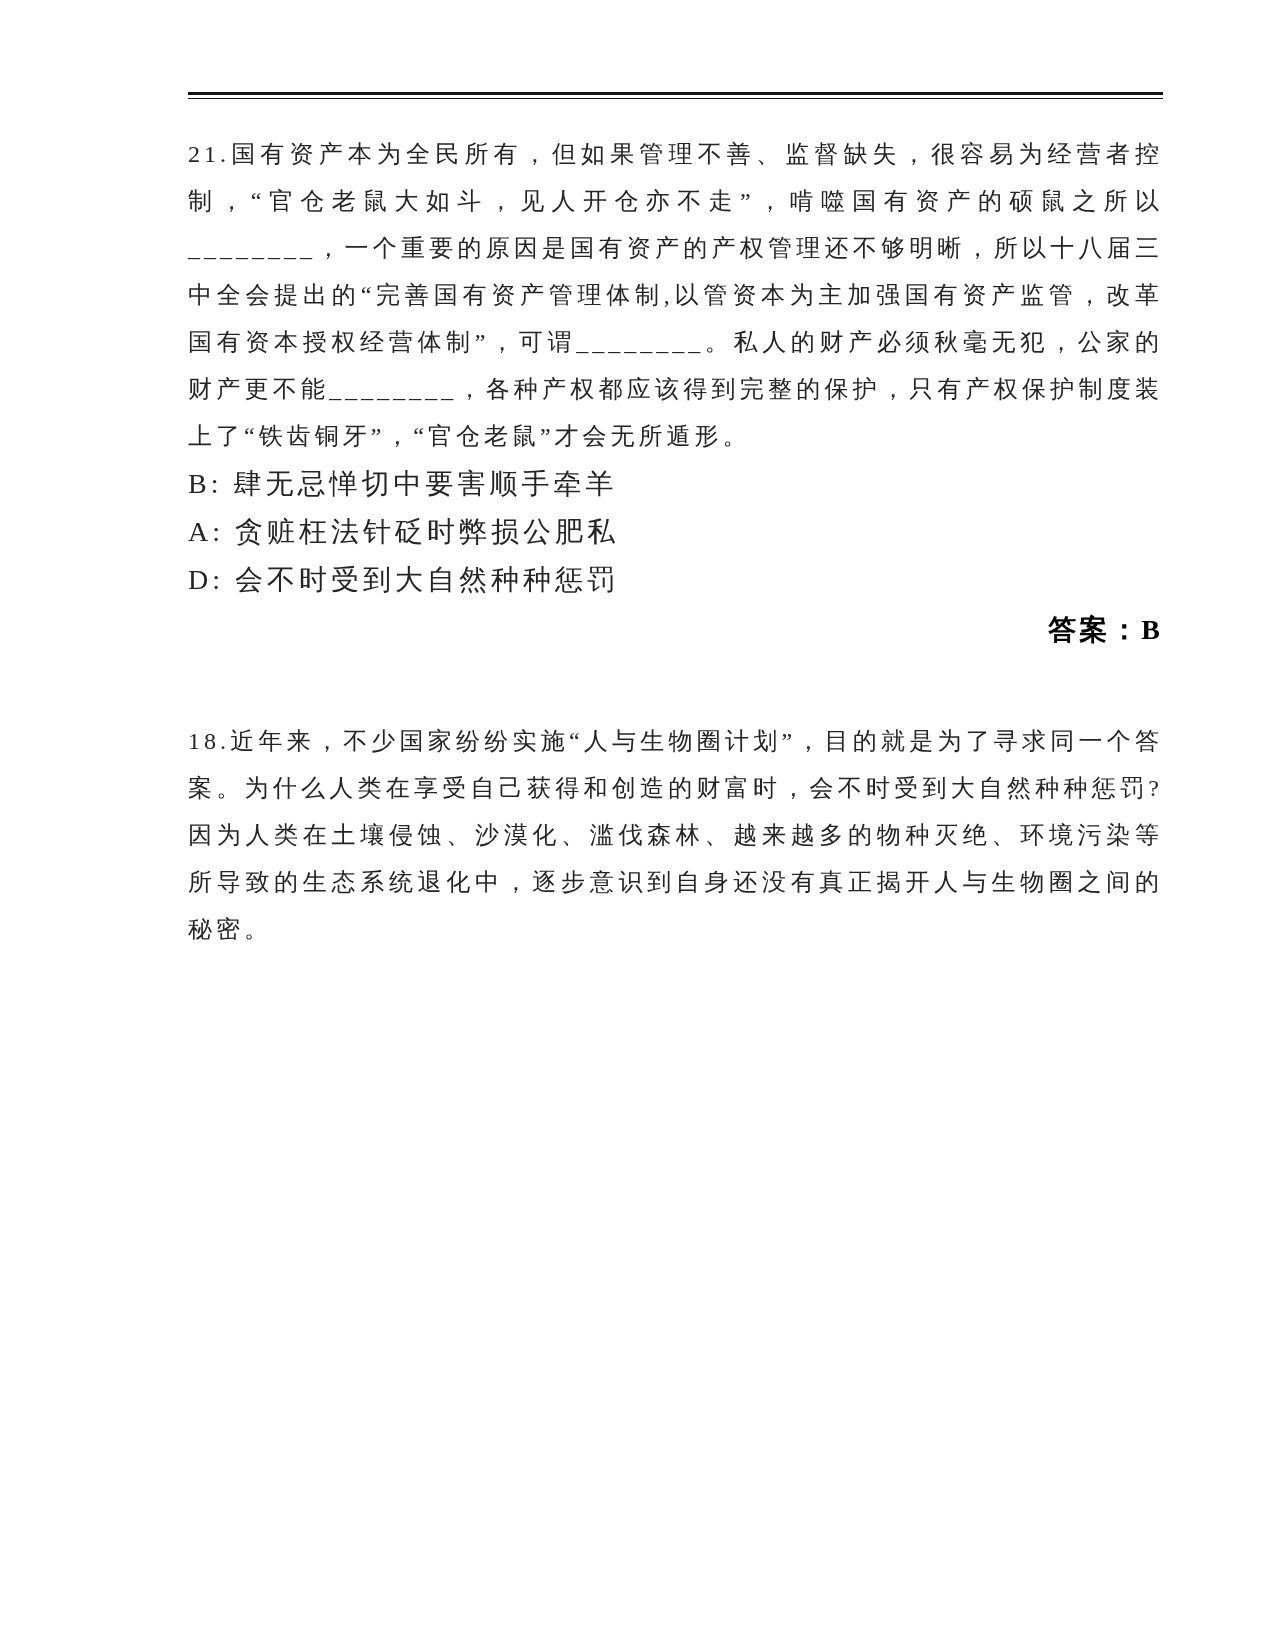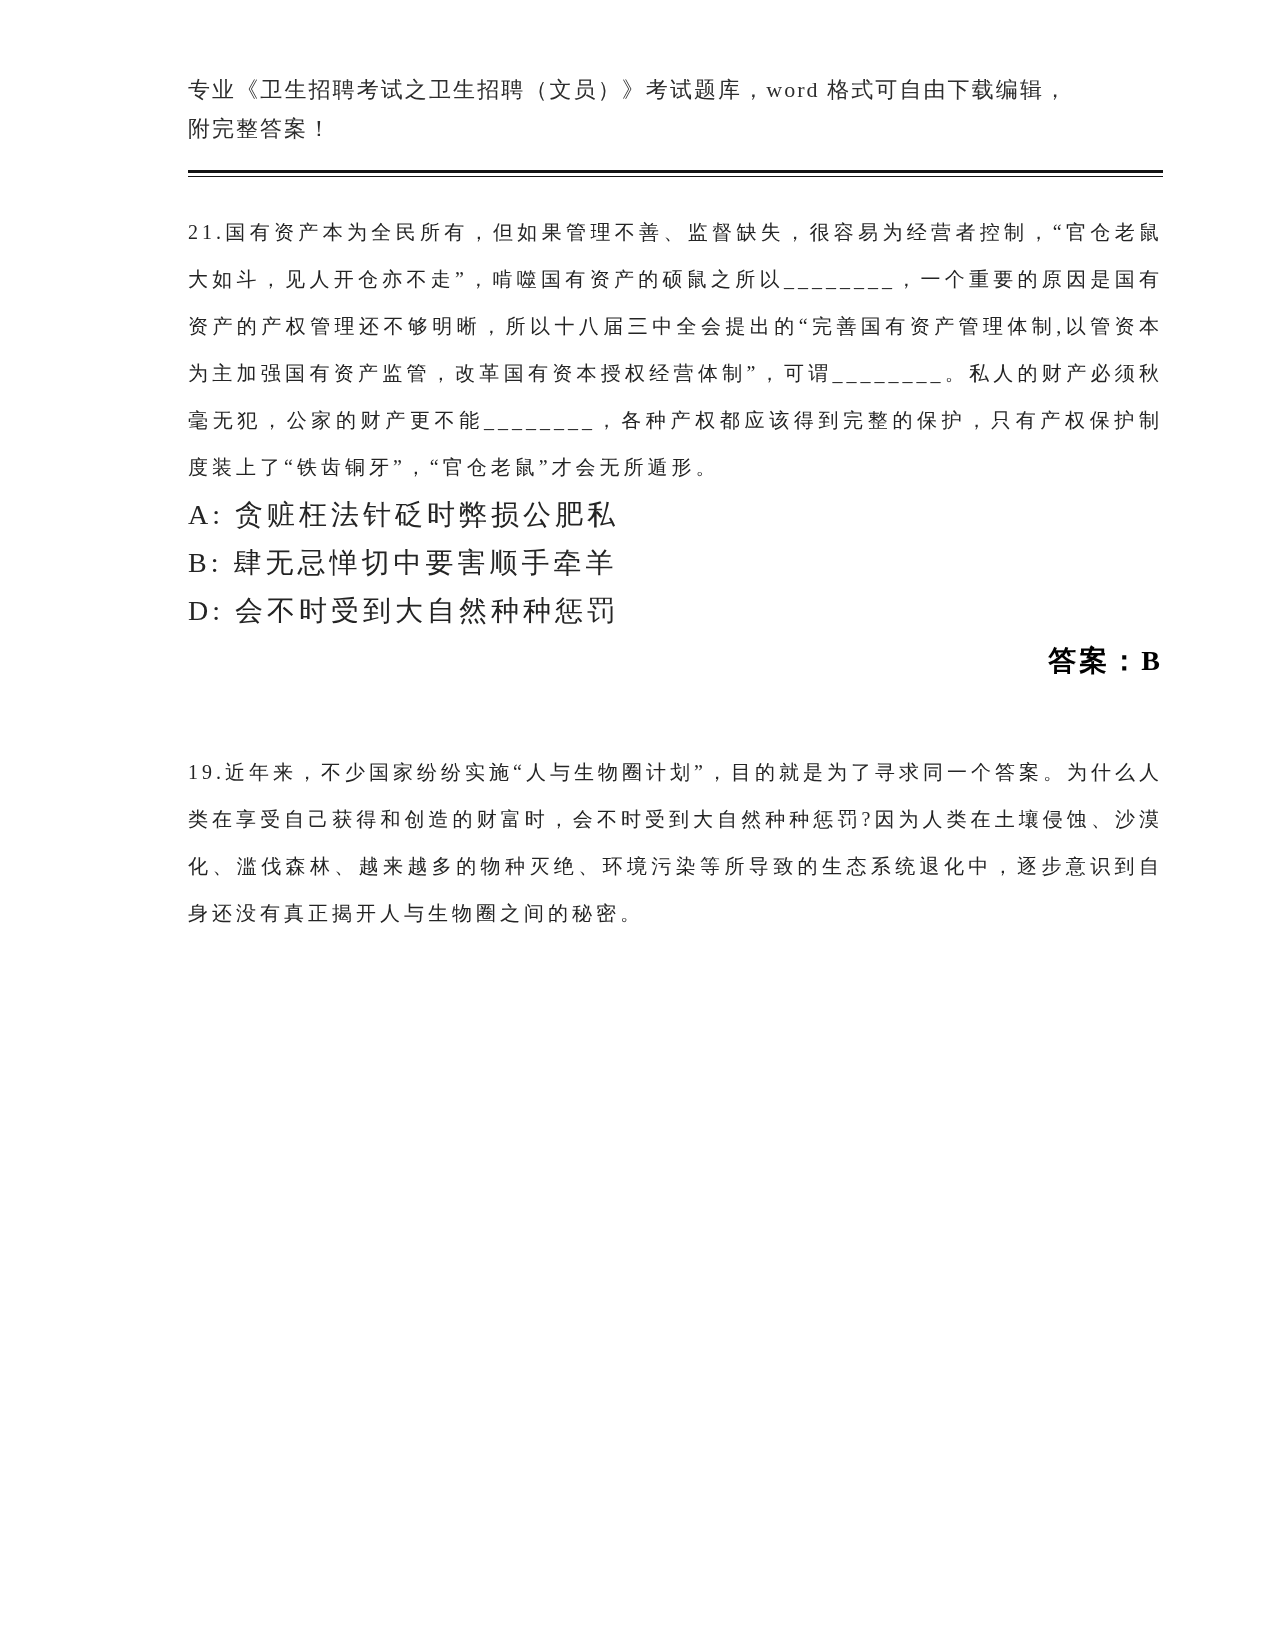--- a/index.html
+++ b/index.html
@@ -40,21 +40,21 @@
     border-bottom: 1px solid #141414;
   }
   .content {
     margin-top: 32px;
     width: 975px;
   }
   .question { margin: 0; }
   .question + .question { margin-top: 64px; }
   .qtext {
     margin: 0;
-    font-size: 20px;
+    font-size: 24px;
     line-height: 47px;
     letter-spacing: 4px;
     text-align: justify;
     color: #242424;
   }
   .options { margin: 0; padding: 0; list-style: none; }
   .option {
     margin: 0;
     font-size: 28px;
     line-height: 48px;
@@ -69,37 +69,34 @@
     font-weight: bold;
     color: #000000;
     text-align: right;
   }
 </style>
 </head>
 <body>
 
 <div class="page">
 
-  <div class="header-block">
-    <p class="header-text">专业《卫生招聘考试之卫生招聘（文员）》考试题库，word 格式可自由下载编辑，附完整答案！</p>
-  </div>
 
   <div class="header-rule"></div>
 
   <div class="content">
 
     <section class="question">
       <p class="qtext">21.国有资产本为全民所有，但如果管理不善、监督缺失，很容易为经营者控制，“官仓老鼠大如斗，见人开仓亦不走”，啃噬国有资产的硕鼠之所以________，一个重要的原因是国有资产的产权管理还不够明晰，所以十八届三中全会提出的“完善国有资产管理体制,以管资本为主加强国有资产监管，改革国有资本授权经营体制”，可谓________。私人的财产必须秋毫无犯，公家的财产更不能________，各种产权都应该得到完整的保护，只有产权保护制度装上了“铁齿铜牙”，“官仓老鼠”才会无所遁形。</p>
       <ul class="options">
+        <li class="option">B: 肆无忌惮切中要害顺手牵羊</li>
         <li class="option">A: 贪赃枉法针砭时弊损公肥私</li>
-        <li class="option">B: 肆无忌惮切中要害顺手牵羊</li>
         <li class="option">D: 会不时受到大自然种种惩罚</li>
       </ul>
       <p class="answer-line"><span>答案：</span><span>B</span></p>
     </section>
 
 
     <section class="question">
-      <p class="qtext">19.近年来，不少国家纷纷实施“人与生物圈计划”，目的就是为了寻求同一个答案。为什么人类在享受自己获得和创造的财富时，会不时受到大自然种种惩罚?因为人类在土壤侵蚀、沙漠化、滥伐森林、越来越多的物种灭绝、环境污染等所导致的生态系统退化中，逐步意识到自身还没有真正揭开人与生物圈之间的秘密。</p>
+      <p class="qtext">18.近年来，不少国家纷纷实施“人与生物圈计划”，目的就是为了寻求同一个答案。为什么人类在享受自己获得和创造的财富时，会不时受到大自然种种惩罚?因为人类在土壤侵蚀、沙漠化、滥伐森林、越来越多的物种灭绝、环境污染等所导致的生态系统退化中，逐步意识到自身还没有真正揭开人与生物圈之间的秘密。</p>
     </section>
 
   </div>
 </div>
 
 </body></html>

